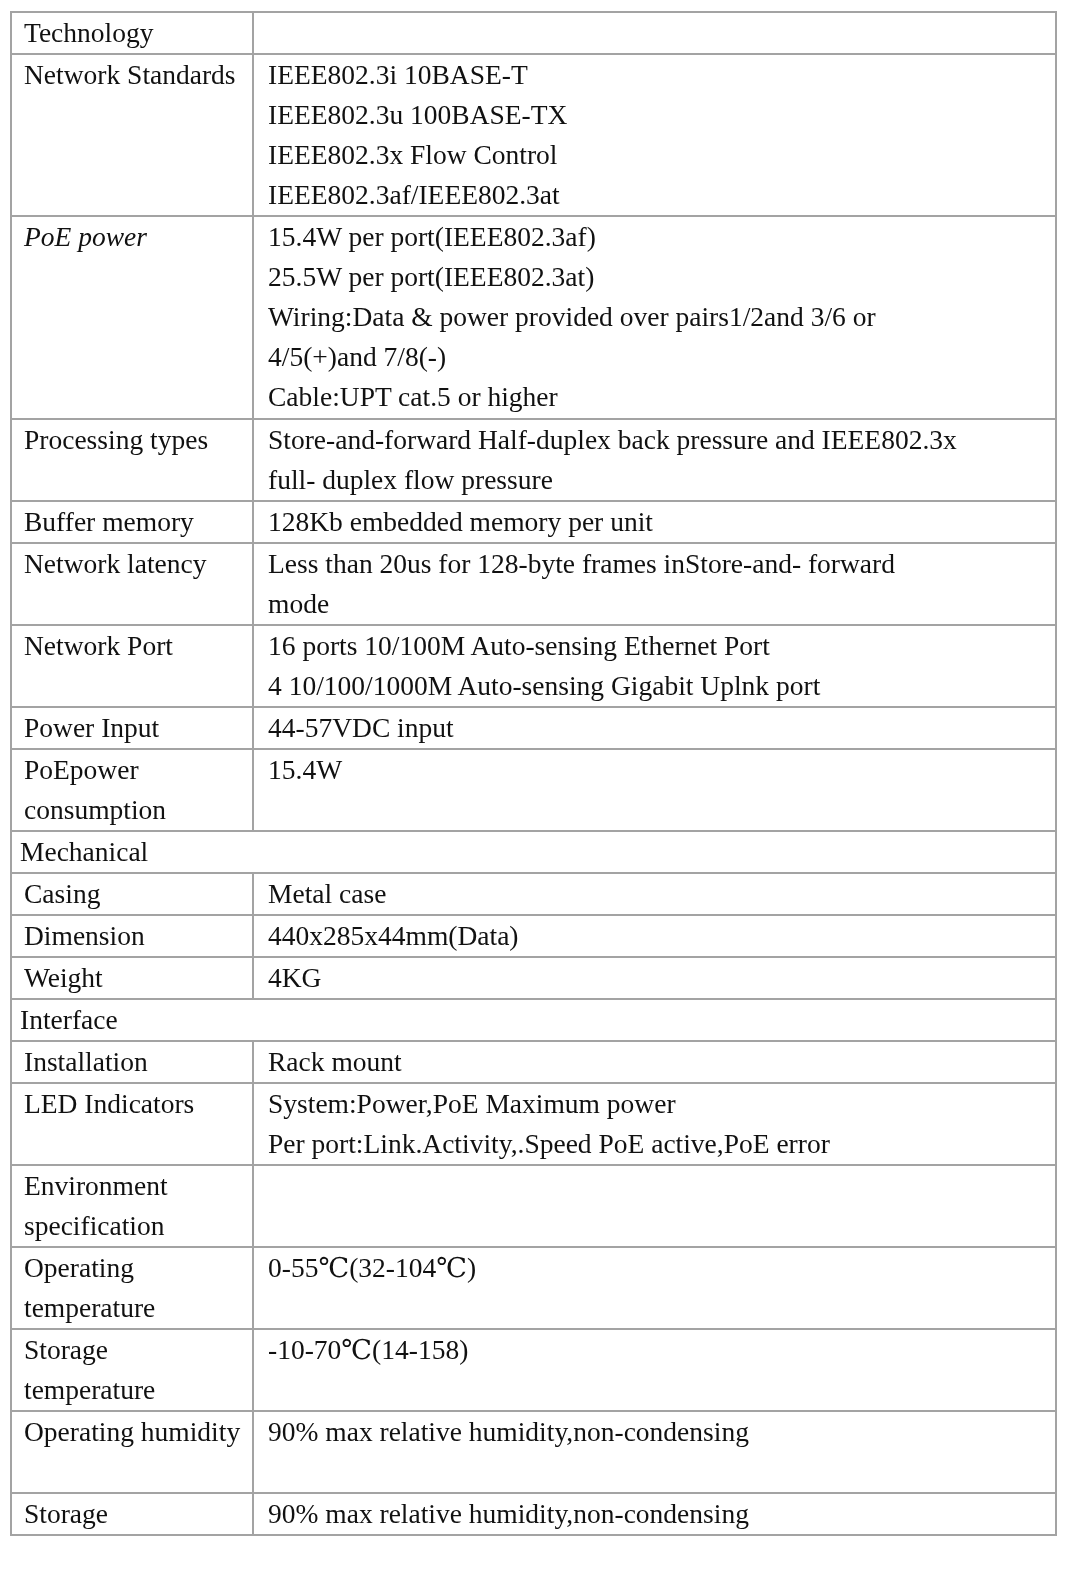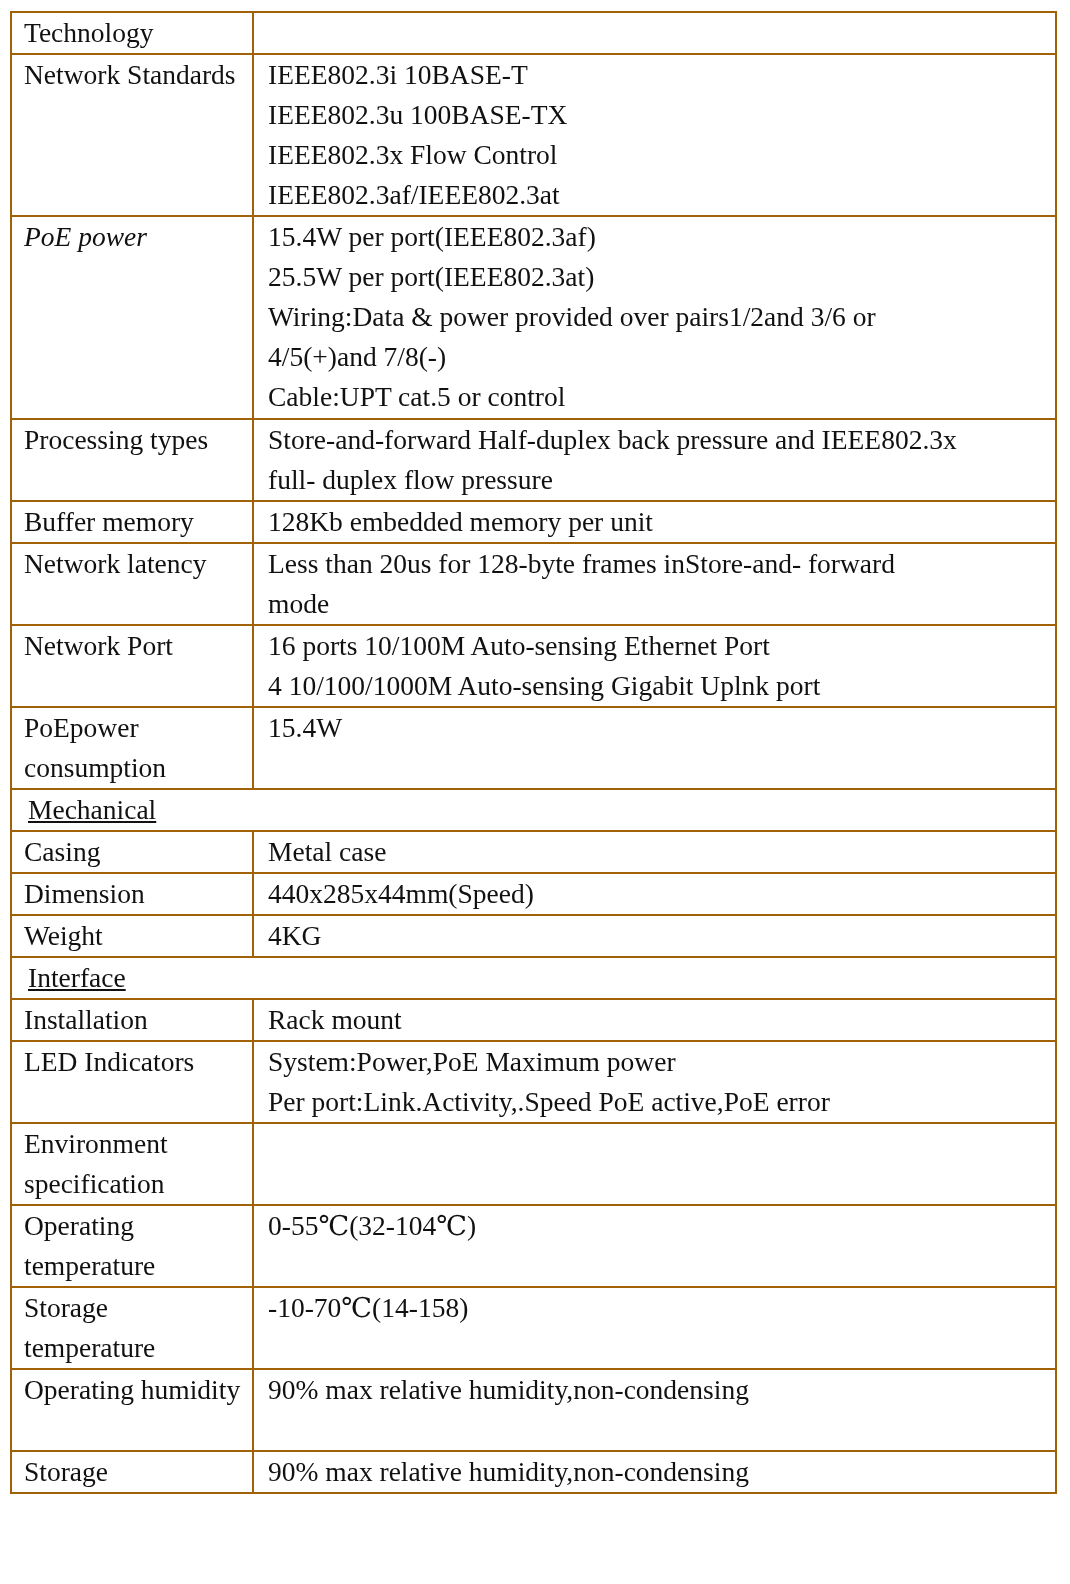--- a/index.html
+++ b/index.html
@@ -17,41 +17,40 @@
     }
     .spec-table {
       position: absolute;
       left: 10px;
       top: 11px;
       width: 1047px;
       border-collapse: collapse;
       table-layout: fixed;
     }
     .spec-table td {
-      border: 2px solid #a16207;
+      border: 2px solid #a3a3a3;
       vertical-align: top;
       font-size: 27.5px;
       line-height: 40px;
       padding: 0 0 0 12px;
       white-space: nowrap;
       overflow: hidden;
     }
     .spec-table td.label {
       width: 218px;
       white-space: normal;
       padding-left: 12px;
       padding-right: 10px;
     }
     .spec-table td.value {
       padding-left: 14px;
       margin-left: 16px;
     }
     .spec-table td.section {
-      padding-left: 16px;
-      text-decoration: underline;
+      padding-left: 8px;
     }
     .line { display: block; }
     .poe-label {
       display: flex;
     }
     .h42  { height: 40px; }
     .h82  { height: 80px; margin-top: 39px; }
     .h160 { height: 160px; }
     .h200 { height: 201px; font-style: italic; }
   </style>
@@ -76,21 +75,21 @@
       </td>
     </tr>
 
     <tr>
       <td class="label h200">PoE power</td>
       <td class="value">
         <span class="line">15.4W per port(IEEE802.3af)</span>
         <span class="line">25.5W per port(IEEE802.3at)</span>
         <span class="line">Wiring:Data &amp; power provided over pairs1/2and 3/6 or</span>
         <span class="line">4/5(+)and 7/8(-)</span>
-        <span class="line">Cable:UPT cat.5 or control</span>
+        <span class="line">Cable:UPT cat.5 or higher</span>
       </td>
     </tr>
 
     <tr>
       <td class="label h82">Processing types</td>
       <td class="value">
         <span class="line">Store-and-forward Half-duplex back pressure and IEEE802.3x</span>
         <span class="line">full- duplex flow pressure</span>
       </td>
     </tr>
@@ -111,20 +110,26 @@
     </tr>
 
     <tr>
       <td class="label h82">Network Port</td>
       <td class="value">
         <span class="line">16 ports 10/100M Auto-sensing Ethernet Port</span>
         <span class="line">4 10/100/1000M Auto-sensing Gigabit Uplnk port</span>
       </td>
     </tr>
 
+    <tr>
+      <td class="label h42">Power Input</td>
+      <td class="value">
+        <span class="line">44-57VDC input</span>
+      </td>
+    </tr>
 
     <tr>
       <td class="label h82">
         <span class="poe-label">
           <span>PoE</span>
           <span>power</span>
         </span>
         <span class="line">consumption</span>
       </td>
       <td class="value">
@@ -139,21 +144,21 @@
     <tr>
       <td class="label h42">Casing</td>
       <td class="value">
         <span class="line">Metal case</span>
       </td>
     </tr>
 
     <tr>
       <td class="label h42">Dimension</td>
       <td class="value">
-        <span class="line">440x285x44mm(Speed)</span>
+        <span class="line">440x285x44mm(Data)</span>
       </td>
     </tr>
 
     <tr>
       <td class="label h42">Weight</td>
       <td class="value">
         <span class="line">4KG</span>
       </td>
     </tr>
 

